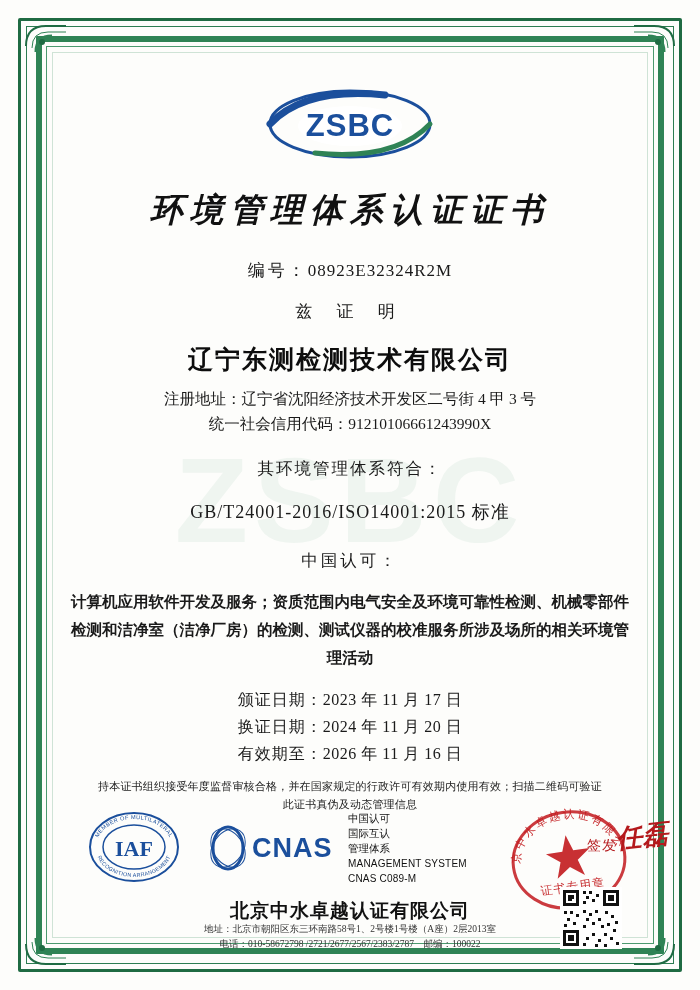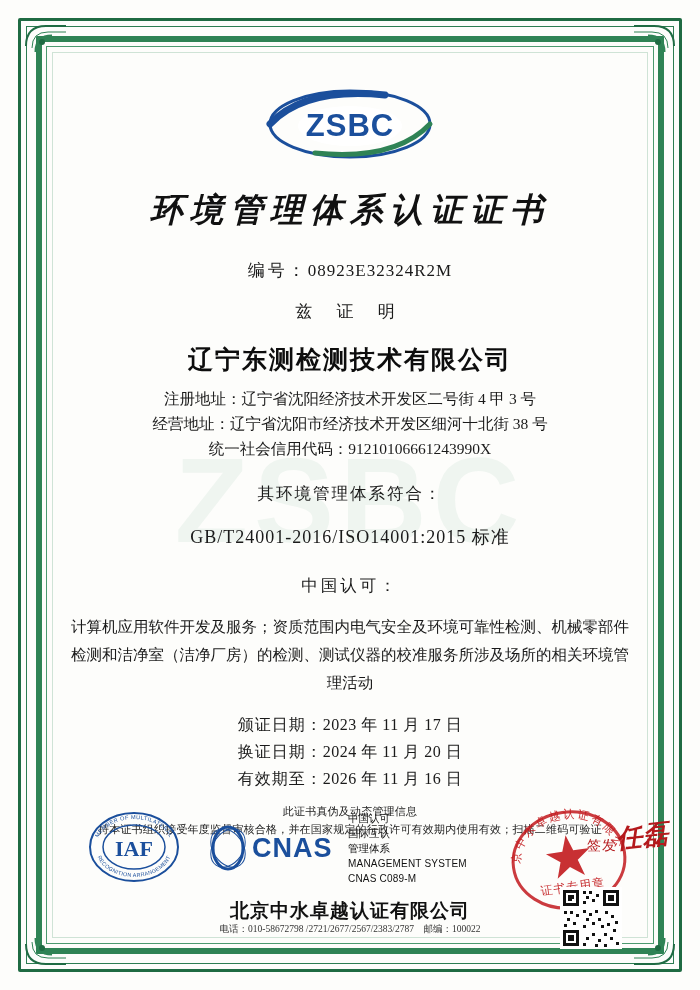--- a/index.html
+++ b/index.html
@@ -158,20 +158,21 @@
     font-size: 16.5px;
     letter-spacing: 3px;
   }
 
   .scope-text {
     margin-top: 16px;
     font-size: 15.5px;
     line-height: 28px;
     text-align: center;
     padding: 0 8px;
+    font-weight: bold;
   }
 
   .dates {
     margin-top: 14px;
     font-size: 16px;
     line-height: 27px;
   }
   .dates .row { letter-spacing: 0.5px; }
   .dates .dlabel { letter-spacing: 1px; }
 
@@ -356,21 +357,20 @@
     <div class="cert-number">
       <span class="label">编号：</span><span class="value">08923E32324R2M</span>
     </div>
 
     <div class="hereby">兹 证 明</div>
 
     <div class="company">辽宁东测检测技术有限公司</div>
 
     <div class="addr-block">
       <div>注册地址：辽宁省沈阳经济技术开发区二号街 4 甲 3 号</div>
-      <div>经营地址：辽宁省沈阳市经济技术开发区细河十北街 38 号</div>
       <div>统一社会信用代码：91210106661243990X</div>
     </div>
 
     <div class="conform-line">其环境管理体系符合：</div>
 
     <div class="standard">GB/T24001-2016/ISO14001:2015 标准</div>
 
     <div class="scope-title">中国认可：</div>
 
     <div class="scope-text">计算机应用软件开发及服务；资质范围内电气安全及环境可靠性检测、机械零部件检测和洁净室（洁净厂房）的检测、测试仪器的校准服务所涉及场所的相关环境管理活动</div>
@@ -381,22 +381,22 @@
       </div>
       <div class="row">
         <span class="dlabel">换证日期：</span><span>2024 年 11 月 20 日</span>
       </div>
       <div class="row">
         <span class="dlabel">有效期至：</span><span>2026 年 11 月 16 日</span>
       </div>
     </div>
 
     <div class="note">
+      <div>持本证书组织接受年度监督审核合格，并在国家规定的行政许可有效期内使用有效；扫描二维码可验证</div>
       <div>此证书真伪及动态管理信息</div>
-      <div>持本证书组织接受年度监督审核合格，并在国家规定的行政许可有效期内使用有效；扫描二维码可验证</div>
     </div>
   </div>
 
   <div class="accred-row">
 
     <div class="iaf-logo">
       <svg width="92" height="72" viewBox="0 0 92 72">
         <ellipse cx="46" cy="36" rx="44" ry="34" fill="none" stroke="#1b4f9c" stroke-width="2"></ellipse>
         <ellipse cx="46" cy="36" rx="31" ry="22" fill="none" stroke="#1b4f9c" stroke-width="1.5"></ellipse>
         <text x="46" y="45" text-anchor="middle" font-family="Liberation Serif, serif" font-size="22" font-weight="bold" fill="#1b4f9c">IAF</text>
@@ -495,16 +495,17 @@
           <rect x="44" y="57" width="3" height="3"></rect>
             <rect x="12" y="12" width="2" height="2" fill="#fff"></rect>
         </g>
       </svg>
     </div>
   </div>
 
   <div class="issuer">北京中水卓越认证有限公司</div>
 
   <div class="footer-lines">
+    <div>地址：北京市朝阳区东三环南路58号1、2号楼1号楼（A座）2层2013室</div>
     <div>电话：010-58672798 /2721/2677/2567/2383/2787　邮编：100022</div>
   </div>
 
 </div>
 
 </body></html>

